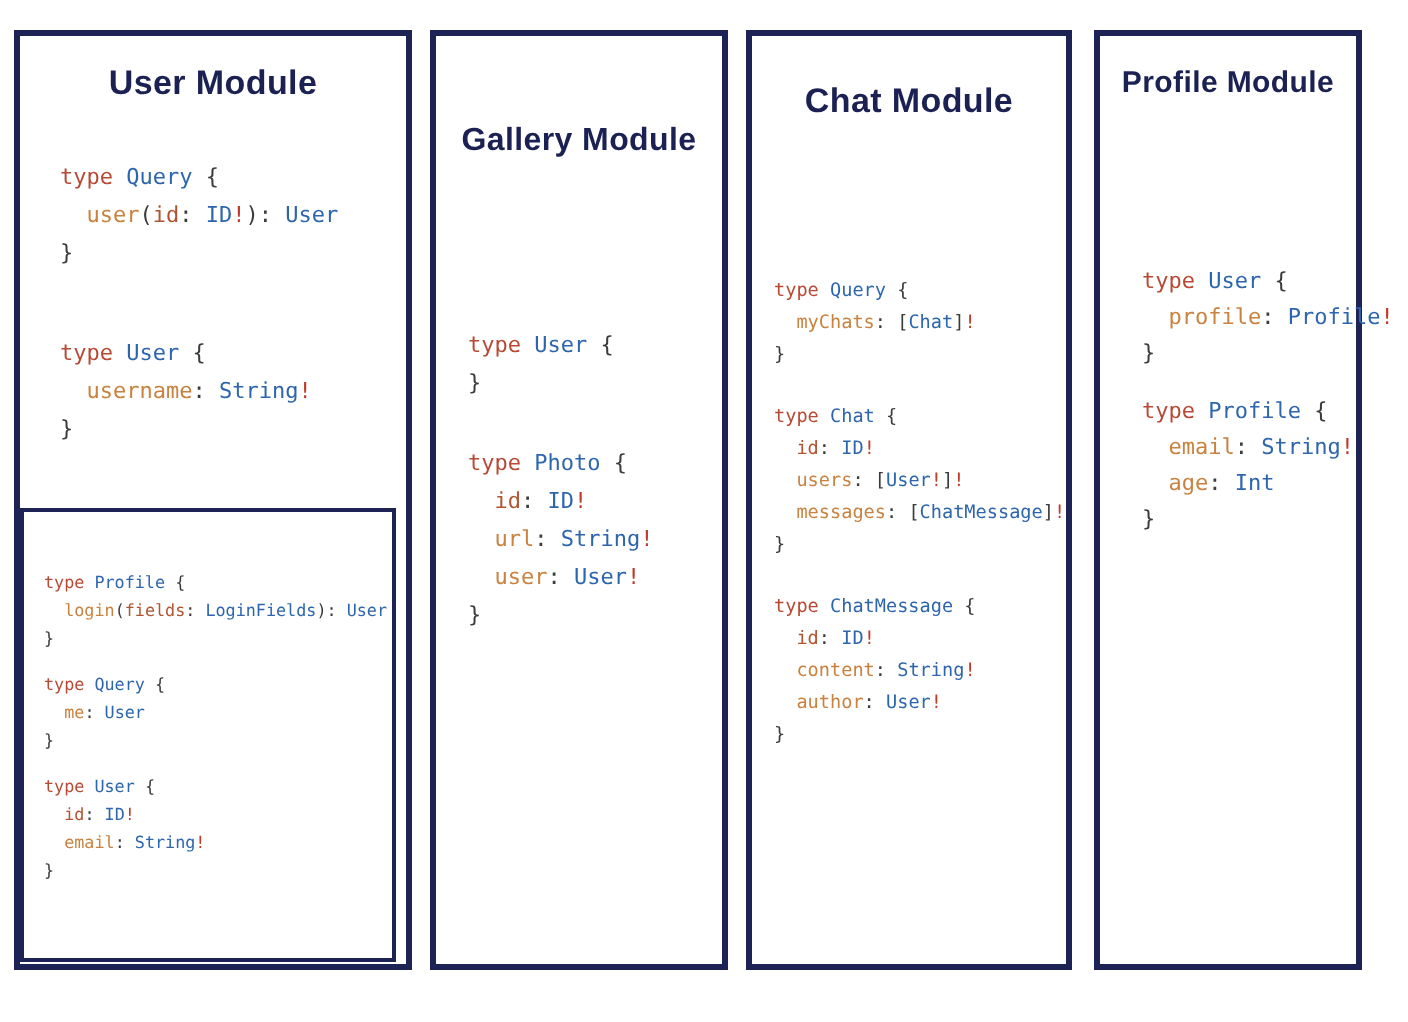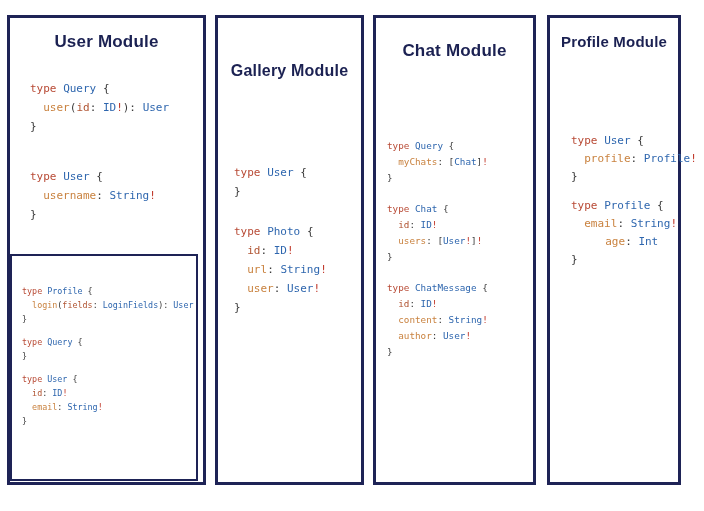--- a/index.html
+++ b/index.html
@@ -105,20 +105,21 @@
     <div class="code">
         <div class="code-block">
           <div class="code-line"><span style="color: rgb(184, 74, 53);">type </span><span style="color: rgb(46, 102, 174);">Query </span><span style="color: rgb(59, 59, 59);">{</span></div>
           <div class="code-line"><span style="color: rgb(59, 59, 59);">  </span><span style="color: rgb(201, 130, 63); margin-top: 35px;">myChats</span><span style="color: rgb(59, 59, 59);">: </span><span style="color: rgb(59, 59, 59);">[</span><span style="color: rgb(46, 102, 174);">Chat</span><span style="color: rgb(59, 59, 59);">]</span><span style="color: rgb(193, 58, 44);">!</span></div>
           <div class="code-line"><span style="color: rgb(59, 59, 59);">}</span></div>
         </div>
         <div class="code-block">
           <div class="code-line"><span style="color: rgb(184, 74, 53);">type </span><span style="color: rgb(46, 102, 174);">Chat </span><span style="color: rgb(59, 59, 59);">{</span></div>
           <div class="code-line"><span style="color: rgb(59, 59, 59);">  </span><span style="color: rgb(176, 84, 50);">id</span><span style="color: rgb(59, 59, 59);">: </span><span style="color: rgb(46, 102, 174);">ID</span><span style="color: rgb(193, 58, 44);">!</span></div>
           <div class="code-line"><span style="color: rgb(59, 59, 59);">  </span><span style="color: rgb(201, 130, 63);">users</span><span style="color: rgb(59, 59, 59);">: </span><span style="color: rgb(59, 59, 59);">[</span><span style="color: rgb(46, 102, 174);">User</span><span style="color: rgb(193, 58, 44);">!</span><span style="color: rgb(59, 59, 59);">]</span><span style="color: rgb(193, 58, 44);">!</span></div>
+          <div class="code-line"><span style="color: rgb(59, 59, 59);">  </span><span style="color: rgb(201, 130, 63);">messages</span><span style="color: rgb(59, 59, 59);">: </span><span style="color: rgb(59, 59, 59);">[</span><span style="color: rgb(46, 102, 174);">ChatMessage</span><span style="color: rgb(59, 59, 59);">]</span><span style="color: rgb(193, 58, 44);">!</span></div>
           <div class="code-line"><span style="color: rgb(59, 59, 59);">}</span></div>
         </div>
         <div class="code-block">
           <div class="code-line"><span style="color: rgb(184, 74, 53);">type </span><span style="color: rgb(46, 102, 174);">ChatMessage </span><span style="color: rgb(59, 59, 59);">{</span></div>
           <div class="code-line"><span style="color: rgb(59, 59, 59);">  </span><span style="color: rgb(176, 84, 50);">id</span><span style="color: rgb(59, 59, 59);">: </span><span style="color: rgb(46, 102, 174);">ID</span><span style="color: rgb(193, 58, 44);">!</span></div>
           <div class="code-line"><span style="color: rgb(59, 59, 59);">  </span><span style="color: rgb(201, 130, 63);">content</span><span style="color: rgb(59, 59, 59);">: </span><span style="color: rgb(46, 102, 174);">String</span><span style="color: rgb(193, 58, 44);">!</span></div>
           <div class="code-line"><span style="color: rgb(59, 59, 59);">  </span><span style="color: rgb(201, 130, 63);">author</span><span style="color: rgb(59, 59, 59);">: </span><span style="color: rgb(46, 102, 174);">User</span><span style="color: rgb(193, 58, 44);">!</span></div>
           <div class="code-line"><span style="color: rgb(59, 59, 59);">}</span></div>
         </div>
       </div>
@@ -128,35 +129,36 @@
     <h2>Profile Module</h2>
     <div class="code">
         <div class="code-block">
           <div class="code-line"><span style="color: rgb(184, 74, 53);">type </span><span style="color: rgb(46, 102, 174);">User </span><span style="color: rgb(59, 59, 59);">{</span></div>
           <div class="code-line"><span style="color: rgb(59, 59, 59);">  </span><span style="color: rgb(201, 130, 63);">profile</span><span style="color: rgb(59, 59, 59);">: </span><span style="color: rgb(46, 102, 174);">Profile</span><span style="color: rgb(193, 58, 44);">!</span></div>
           <div class="code-line"><span style="color: rgb(59, 59, 59);">}</span></div>
         </div>
         <div class="code-block">
           <div class="code-line"><span style="color: rgb(184, 74, 53);">type </span><span style="color: rgb(46, 102, 174);">Profile </span><span style="color: rgb(59, 59, 59);">{</span></div>
           <div class="code-line"><span style="color: rgb(59, 59, 59);">  </span><span style="color: rgb(201, 130, 63);">email</span><span style="color: rgb(59, 59, 59);">: </span><span style="color: rgb(46, 102, 174);">String</span><span style="color: rgb(193, 58, 44);">!</span></div>
-          <div class="code-line"><span style="color: rgb(59, 59, 59);">  </span><span style="color: rgb(201, 130, 63); margin-left: 21px;">age</span><span style="color: rgb(59, 59, 59);">: </span><span style="color: rgb(46, 102, 174);">Int</span></div>
+          <div class="code-line"><span style="color: rgb(59, 59, 59);">  </span><span style="color: rgb(201, 130, 63);">age</span><span style="color: rgb(59, 59, 59);">: </span><span style="color: rgb(46, 102, 174);">Int</span></div>
           <div class="code-line"><span style="color: rgb(59, 59, 59);">}</span></div>
         </div>
       </div>
   </section>
 
   <section class="panel" id="panel-auth">
     <div class="code">
         <div class="code-block">
           <div class="code-line"><span style="color: rgb(184, 74, 53);">type </span><span style="color: rgb(46, 102, 174);">Profile </span><span style="color: rgb(59, 59, 59);">{</span></div>
           <div class="code-line"><span style="color: rgb(59, 59, 59);">  </span><span style="color: rgb(201, 130, 63);">login</span><span style="color: rgb(59, 59, 59);">(</span><span style="color: rgb(176, 84, 50);">fields</span><span style="color: rgb(59, 59, 59);">: </span><span style="color: rgb(46, 102, 174);">LoginFields</span><span style="color: rgb(59, 59, 59);">): </span><span style="color: rgb(46, 102, 174);">User</span></div>
           <div class="code-line"><span style="color: rgb(59, 59, 59);">}</span></div>
         </div>
         <div class="code-block">
           <div class="code-line"><span style="color: rgb(184, 74, 53);">type </span><span style="color: rgb(46, 102, 174);">Query </span><span style="color: rgb(59, 59, 59);">{</span></div>
+          <div class="code-line"><span style="color: rgb(59, 59, 59);">  </span><span style="color: rgb(201, 130, 63);">me</span><span style="color: rgb(59, 59, 59);">: </span><span style="color: rgb(46, 102, 174);">User</span></div>
           <div class="code-line"><span style="color: rgb(59, 59, 59);">}</span></div>
         </div>
         <div class="code-block">
           <div class="code-line"><span style="color: rgb(184, 74, 53);">type </span><span style="color: rgb(46, 102, 174);">User </span><span style="color: rgb(59, 59, 59);">{</span></div>
           <div class="code-line"><span style="color: rgb(59, 59, 59);">  </span><span style="color: rgb(176, 84, 50);">id</span><span style="color: rgb(59, 59, 59);">: </span><span style="color: rgb(46, 102, 174);">ID</span><span style="color: rgb(193, 58, 44);">!</span></div>
           <div class="code-line"><span style="color: rgb(59, 59, 59);">  </span><span style="color: rgb(201, 130, 63);">email</span><span style="color: rgb(59, 59, 59);">: </span><span style="color: rgb(46, 102, 174);">String</span><span style="color: rgb(193, 58, 44);">!</span></div>
           <div class="code-line"><span style="color: rgb(59, 59, 59);">}</span></div>
         </div>
       </div>
   </section>

